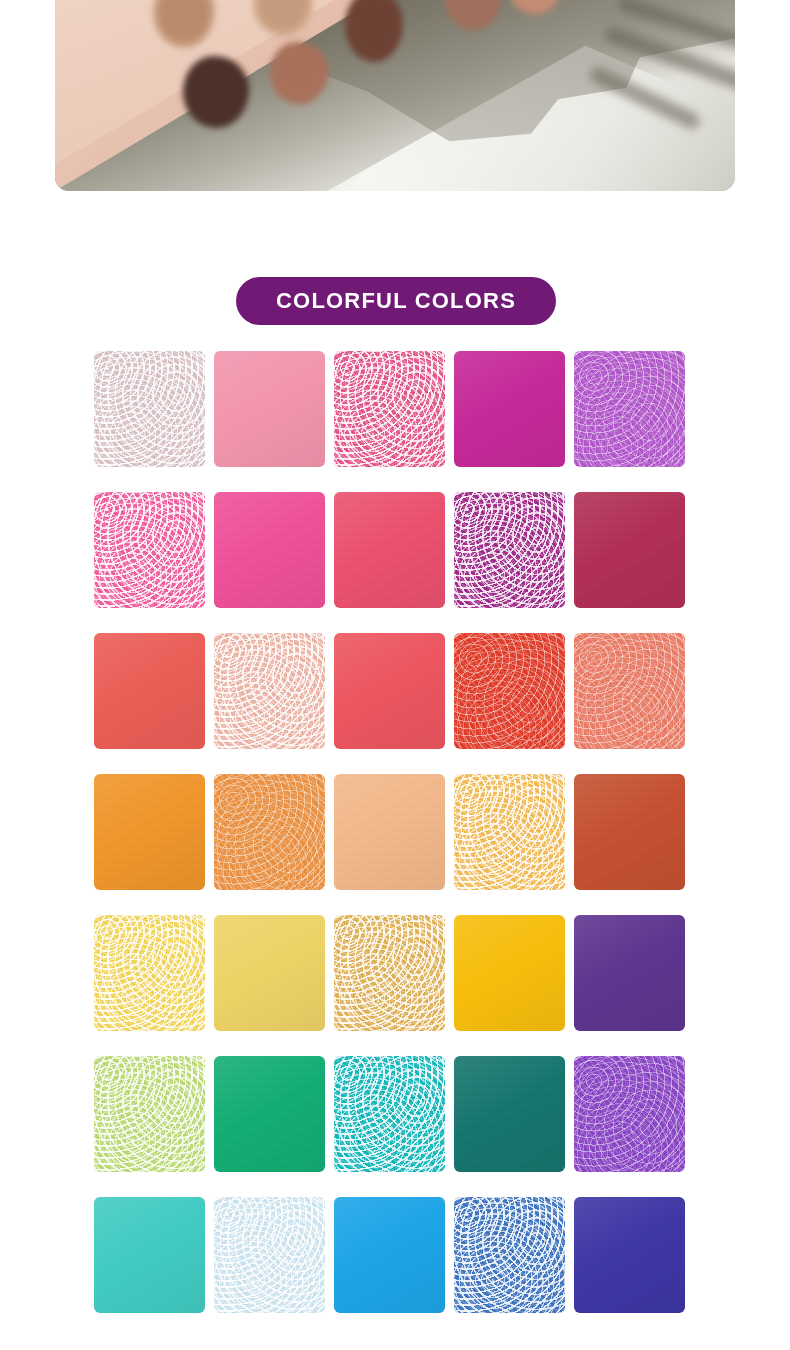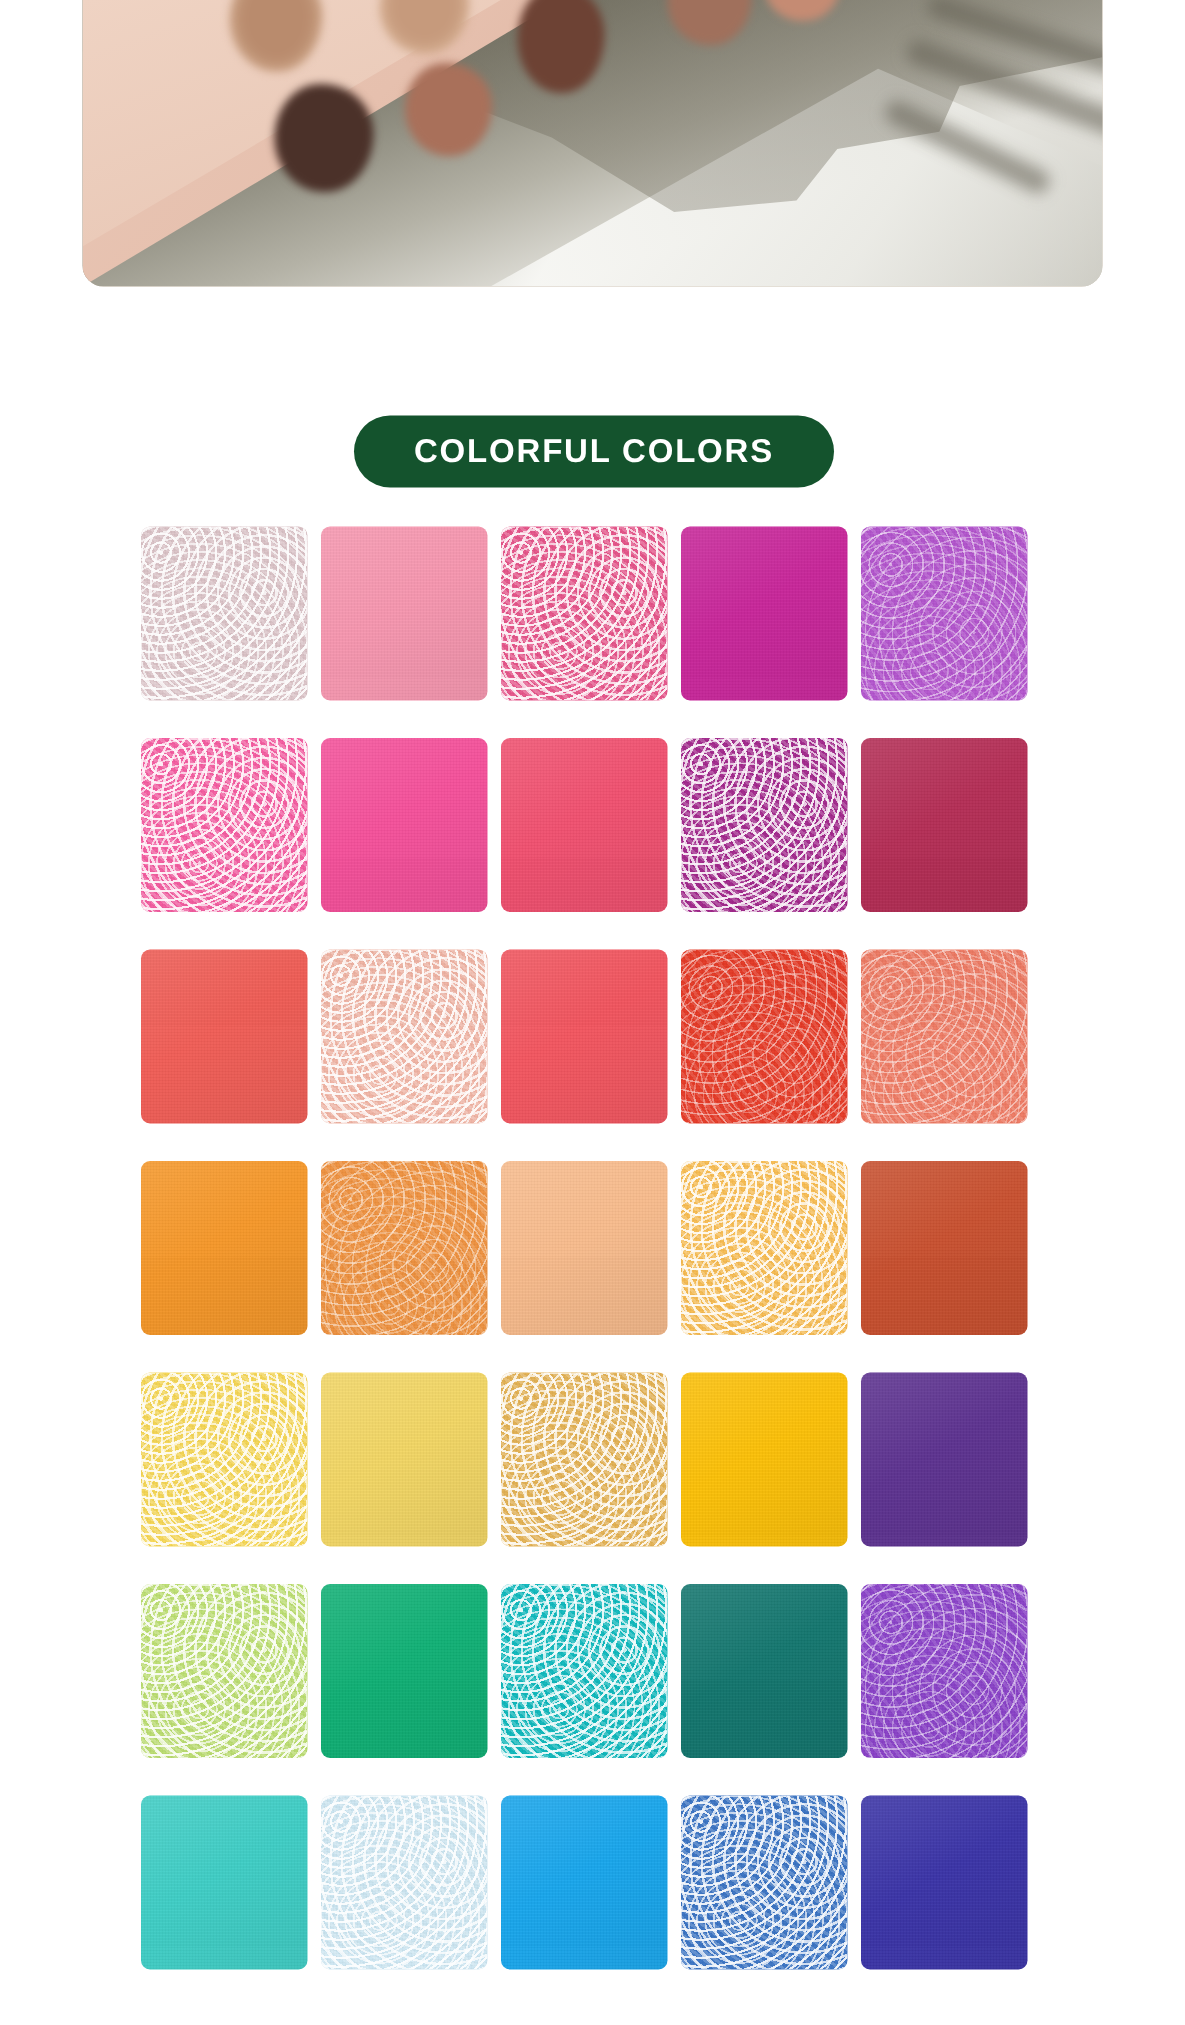--- a/index.html
+++ b/index.html
@@ -158,21 +158,21 @@
   <div class="photo-layer ph-arm2"></div>
   <div class="swatch-blob sb1 sb-shimmer"></div>
   <div class="swatch-blob sb2 sb-shimmer"></div>
   <div class="swatch-blob sb3"></div>
   <div class="swatch-blob sb4"></div>
   <div class="swatch-blob sb5"></div>
   <div class="swatch-blob sb6"></div>
   <div class="swatch-blob sb7"></div>
 </div>
 
-<div id="banner" style="background: #14532d;">
+<div id="banner" style="background: #701a75;">
   <span id="banner-label" style="color: rgb(255, 255, 255);">COLORFUL COLORS</span>
 </div>
 
 <div id="swatch-grid">
     <div class="swatch finish-glitter" style="background: rgb(219, 195, 199);">
       <div class="grain"></div>
       <div class="sheen"></div>
     </div>
     <div class="swatch finish-matte" style="background: rgb(247, 151, 176);">
       <div class="grain"></div>

